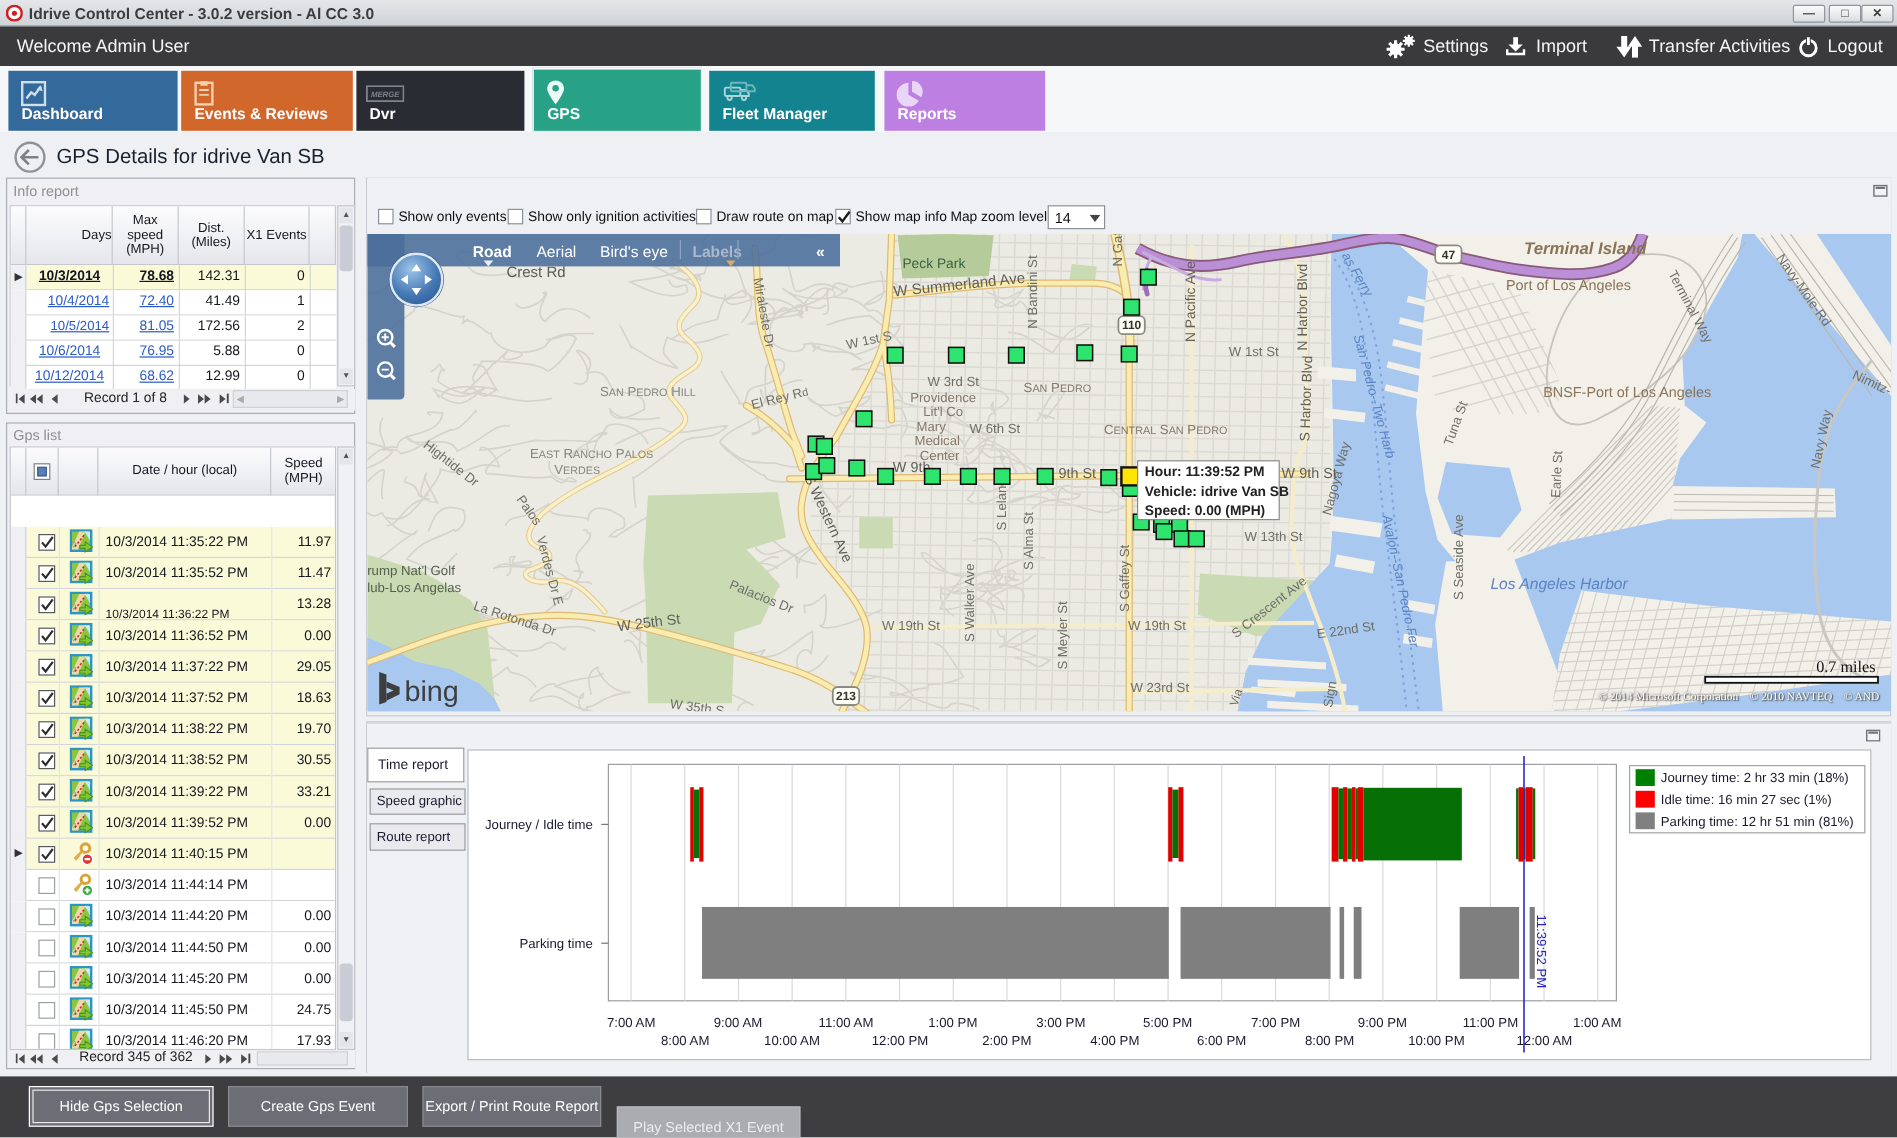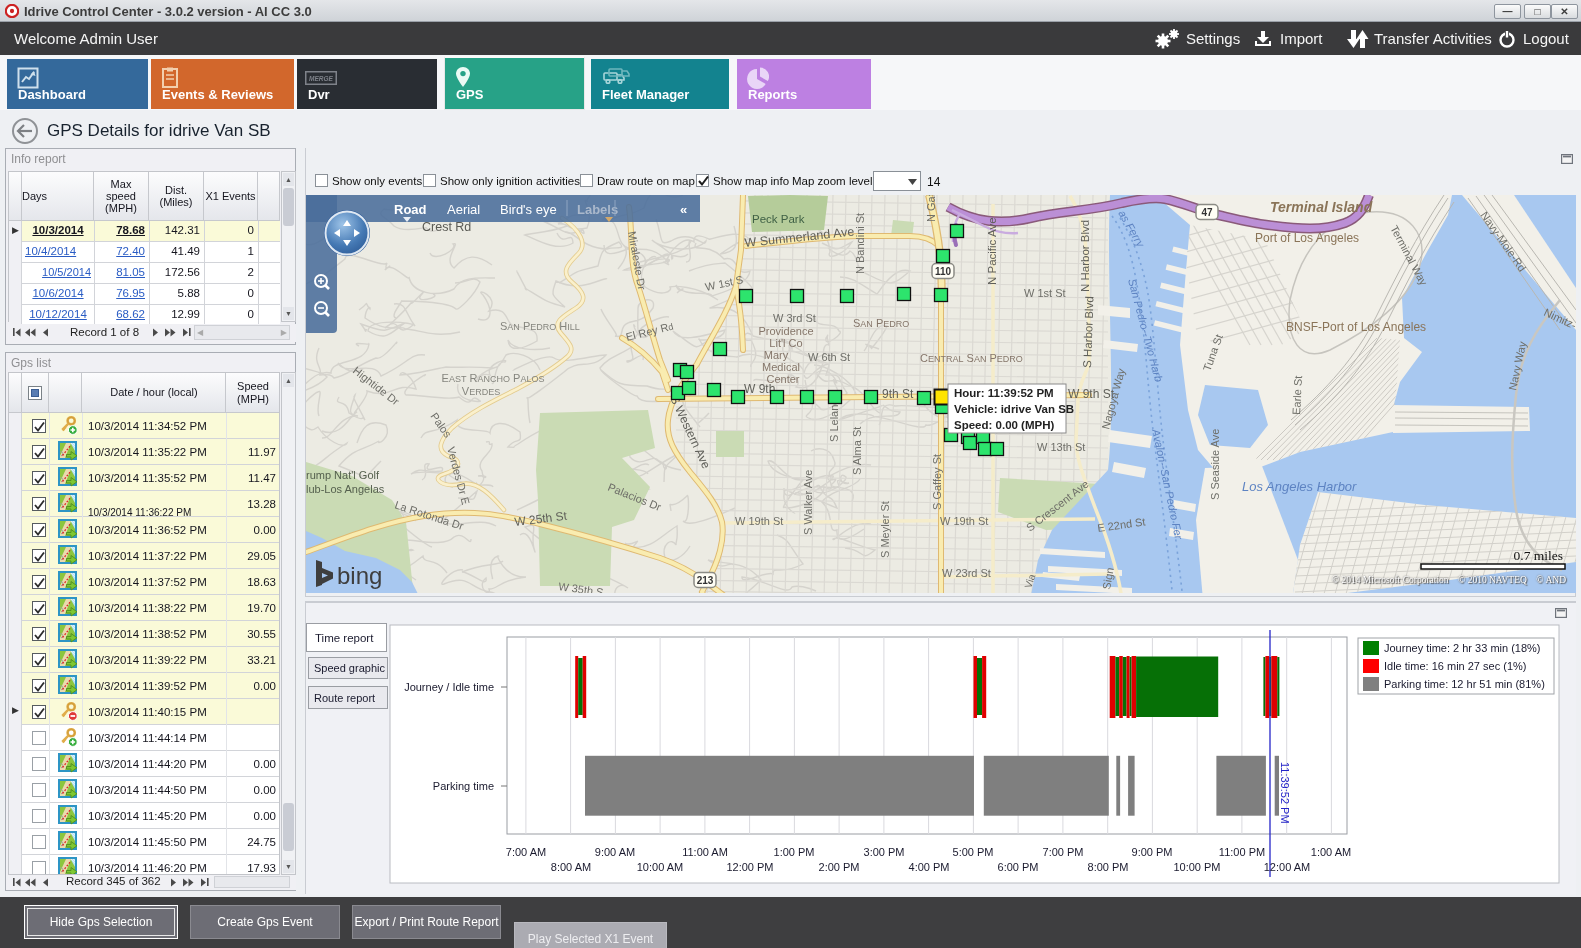--- a/index.html
+++ b/index.html
@@ -172,21 +172,21 @@
   </div>
   <div class="abs" id="crumbtitle">GPS Details for idrive Van SB</div>
 
 <div class="abs" style="left:5px;top:148px;width:291px;height:197px;border:1px solid #a9adb4;background:#f0f0f4;">
 <div style="position:absolute;left:5px;top:3px;font-size:12px;color:#8f8f92;">Info report</div>
 <div style="position:absolute;left:2px;top:22px;width:272px;height:151px;background:#fff;border:1px solid #c3c5ca;">
 <div style="position:absolute;left:0;top:0;width:271px;height:49px;background:linear-gradient(#fcfcfd,#e4e6eb);"></div>
 <div style="position:absolute;left:0px;top:0;width:13px;height:49px;border-right:1px solid #c6c8cd;border-bottom:1px solid #c6c8cd;font-size:11px;color:#15151e;text-align:center;line-height:12px;display:flex;align-items:center;justify-content:center;">
           <span></span>
         </div>
-<div style="position:absolute;left:13px;top:0;width:72px;height:49px;border-right:1px solid #c6c8cd;border-bottom:1px solid #c6c8cd;font-size:11px;color:#15151e;text-align:center;line-height:12px;display:flex;align-items:center;justify-content:flex-start;">
+<div style="position:absolute;left:13px;top:0;width:72px;height:49px;border-right:1px solid #c6c8cd;border-bottom:1px solid #c6c8cd;font-size:11px;color:#15151e;text-align:center;line-height:12px;display:flex;align-items:center;justify-content:flex-end;">
           <span>Days</span>
         </div>
 <div style="position:absolute;left:85px;top:0;width:55px;height:49px;border-right:1px solid #c6c8cd;border-bottom:1px solid #c6c8cd;font-size:11px;color:#15151e;text-align:center;line-height:12px;display:flex;align-items:center;justify-content:center;">
           <span>Max<br>speed<br>(MPH)</span>
         </div>
 <div style="position:absolute;left:140px;top:0;width:55px;height:49px;border-right:1px solid #c6c8cd;border-bottom:1px solid #c6c8cd;font-size:11px;color:#15151e;text-align:center;line-height:12px;display:flex;align-items:center;justify-content:center;">
           <span>Dist.<br>(Miles)</span>
         </div>
 <div style="position:absolute;left:195px;top:0;width:54px;height:49px;border-right:1px solid #c6c8cd;border-bottom:1px solid #c6c8cd;font-size:11px;color:#15151e;text-align:center;line-height:12px;display:flex;align-items:center;justify-content:center;">
           <span>X1 Events</span>
@@ -202,21 +202,21 @@
 <div style="position:absolute;left:85px;top:3px;width:51px;font-size:11.5px;color:#15151e;font-weight:bold;text-decoration:underline;text-align:right;">78.68</div>
 <div style="position:absolute;left:140px;top:3px;width:51px;font-size:11.5px;color:#15151e;text-align:right;">142.31</div>
 <div style="position:absolute;left:195px;top:3px;width:50px;font-size:11.5px;color:#15151e;text-align:right;">0</div>
 <div style="position:absolute;left:85px;top:0;width:1px;height:21px;background:#d2d4d9;"></div>
           <div style="position:absolute;left:140px;top:0;width:1px;height:21px;background:#d2d4d9;"></div>
           <div style="position:absolute;left:195px;top:0;width:1px;height:21px;background:#d2d4d9;"></div>
           <div style="position:absolute;left:249px;top:0;width:1px;height:21px;background:#d2d4d9;"></div>
 </div>
 <div style="position:absolute;left:0;top:70px;width:271px;height:21px;background:#fff;border-bottom:1px solid #d2d4d9;">
 <div style="position:absolute;left:0;top:0;width:13px;height:21px;border-right:1px solid #d2d4d9;background:#f0f0f4;"></div>
-<div style="position:absolute;left:16px;top:3px;width:66px;font-size:11.5px;color:#2a5cc4;font-weight:normal;text-decoration:underline;text-align:left;">10/4/2014</div>
+<div style="position:absolute;left:16px;top:3px;width:66px;font-size:11.5px;color:#2a5cc4;font-weight:normal;text-decoration:underline;text-align:right;">10/4/2014</div>
 <div style="position:absolute;left:85px;top:3px;width:51px;font-size:11.5px;color:#2a5cc4;font-weight:normal;text-decoration:underline;text-align:right;">72.40</div>
 <div style="position:absolute;left:140px;top:3px;width:51px;font-size:11.5px;color:#15151e;text-align:right;">41.49</div>
 <div style="position:absolute;left:195px;top:3px;width:50px;font-size:11.5px;color:#15151e;text-align:right;">1</div>
 <div style="position:absolute;left:85px;top:0;width:1px;height:21px;background:#d2d4d9;"></div>
           <div style="position:absolute;left:140px;top:0;width:1px;height:21px;background:#d2d4d9;"></div>
           <div style="position:absolute;left:195px;top:0;width:1px;height:21px;background:#d2d4d9;"></div>
           <div style="position:absolute;left:249px;top:0;width:1px;height:21px;background:#d2d4d9;"></div>
 </div>
 <div style="position:absolute;left:0;top:91px;width:271px;height:21px;background:#fff;border-bottom:1px solid #d2d4d9;">
 <div style="position:absolute;left:0;top:0;width:13px;height:21px;border-right:1px solid #d2d4d9;background:#f0f0f4;"></div>
@@ -286,37 +286,20 @@
 <div style="position:absolute;left:0px;top:0;width:13px;height:40px;border-right:1px solid #c6c8cd;"></div>
 <div style="position:absolute;left:13px;top:0;width:27px;height:40px;border-right:1px solid #c6c8cd;"></div>
 <div style="position:absolute;left:40px;top:0;width:33px;height:40px;border-right:1px solid #c6c8cd;"></div>
 <div style="position:absolute;left:73px;top:0;width:144px;height:40px;border-right:1px solid #c6c8cd;"></div>
 <div style="position:absolute;left:217px;top:0;width:54px;height:40px;border-right:1px solid #c6c8cd;"></div>
 <div style="position:absolute;left:19px;top:13px;width:14px;height:14px;background:#fff;border:1px solid #7a8187;">
           <div style="position:absolute;left:2px;top:2px;width:8px;height:8px;background:#5a7db3;border:1px solid #3a5d93;"></div>
         </div>
 <div style="position:absolute;left:73px;top:13px;width:144px;font-size:11px;color:#15151e;text-align:center;">Date / hour (local)</div>
 <div style="position:absolute;left:217px;top:7px;width:54px;font-size:11px;color:#15151e;text-align:center;line-height:13px;">Speed<br>(MPH)</div>
-<div style="position:absolute;left:0;top:40px;width:271px;height:26px;background:#fafad8;border-bottom:1px solid #d2d4d9;">
-<div style="position:absolute;left:0;top:0;width:13px;height:26px;border-right:1px solid #d2d4d9;background:#f0f0f4;"></div>
-<div style="position:absolute;left:23px;top:6px;width:14px;height:14px;background:#fff;border:1px solid #565b60;"><svg width="13" height="13" viewBox="0 0 13 13">
-              <path d="M2 6 L5 9.5 L11 1.5" fill="none" stroke="#2c2c2c" stroke-width="1.8"></path>
-            </svg></div>
-<div style="position:absolute;left:49px;top:2px;"><svg width="21" height="21" viewBox="0 0 21 21">
-              <circle cx="13.2" cy="5.8" r="3.6" fill="none" stroke="#e0ad4a" stroke-width="2.6"></circle>
-              <circle cx="13.2" cy="5.8" r="3.6" fill="none" stroke="#b9821f" stroke-width="0.8" opacity="0.5"></circle>
-              <path d="M10.6 8.4 L4.2 14.8 M4.9 14.1 L6.3 15.5 M6.6 12.4 L7.8 13.6" stroke="#e0ad4a" stroke-width="2.4" fill="none"></path>
-              <circle cx="14.8" cy="15" r="4.4" fill="#35ad3c" stroke="#fff" stroke-width="1"></circle>
-              <path d="M14.8 12.7 L14.8 17.3 M12.5 15 L17.1 15" stroke="#fff" stroke-width="1.6"></path>
-            </svg></div>
-<div style="position:absolute;left:79px;top:7px;font-size:11.5px;color:#15151e;">10/3/2014 11:34:52 PM</div>
-<div style="position:absolute;left:40px;top:0;width:1px;height:26px;background:#e2e4e8;"></div>
-          <div style="position:absolute;left:73px;top:0;width:1px;height:26px;background:#e2e4e8;"></div>
-          <div style="position:absolute;left:217px;top:0;width:1px;height:26px;background:#e2e4e8;"></div>
-</div>
 <div style="position:absolute;left:0;top:66px;width:271px;height:26px;background:#fafad8;border-bottom:1px solid #d2d4d9;">
 <div style="position:absolute;left:0;top:0;width:13px;height:26px;border-right:1px solid #d2d4d9;background:#f0f0f4;"></div>
 <div style="position:absolute;left:23px;top:6px;width:14px;height:14px;background:#fff;border:1px solid #565b60;"><svg width="13" height="13" viewBox="0 0 13 13">
               <path d="M2 6 L5 9.5 L11 1.5" fill="none" stroke="#2c2c2c" stroke-width="1.8"></path>
             </svg></div>
 <div style="position:absolute;left:49px;top:2px;"><svg width="21" height="21" viewBox="0 0 21 21">
               <rect x="1" y="1" width="17" height="17" fill="#8cc63e" stroke="#2d95c5" stroke-width="2"></rect>
               <path d="M12.5 2 L17 2 L17 10 Z" fill="#b9e2f2"></path>
               <path d="M13 2 L17 6 M15 2 L17 4" stroke="#e6f5fb" stroke-width="0.8"></path>
               <path d="M8 2 L13 2 L7 17 L2 17 L2 15 Z" fill="#ead9ad"></path>
@@ -677,21 +660,21 @@
     <div class="chk" style="left:274px;"></div>
       <div class="chklbl" style="left:291px;">Draw route on map</div>
     <div class="chk" style="left:390px;background:#fff;">
       <svg width="13" height="13" viewBox="0 0 13 13">
           <path d="M2 6 L5 9.5 L11 1.5" fill="none" stroke="#1c1c1c" stroke-width="2"></path>
         </svg>
     </div>
     <div class="chklbl" style="left:407px;">Show map info</div>
     <div class="chklbl" style="left:486px;">Map zoom level</div>
     <div class="abs" style="left:567px;top:3px;width:48px;height:20px;background:#fff;border:1px solid #8a9097;">
-      <span style="position:absolute;left:5px;top:3px;font-size:12px;margin-left:48px;">14</span>
+      <span style="position:absolute;left:5px;top:3px;font-size:12px;">14</span>
       <svg style="position:absolute;right:3px;top:7px" width="9" height="6">
           <path d="M0 0 L9 0 L4.5 6 Z" fill="#444"></path>
         </svg>
     </div>
   </div>
 
   <div class="abs" id="mapwrap" style="left:306px;top:195px;width:1270px;height:398px;overflow:hidden;background:#ecebe3;">
     <svg id="mapsvg" width="1270" height="398" viewBox="306 195 1270 398">
         <rect x="306" y="195" width="1270" height="395" fill="#ecebe3"></rect>
 <g fill="none" stroke="#d5d3cd" stroke-width="1.4">

